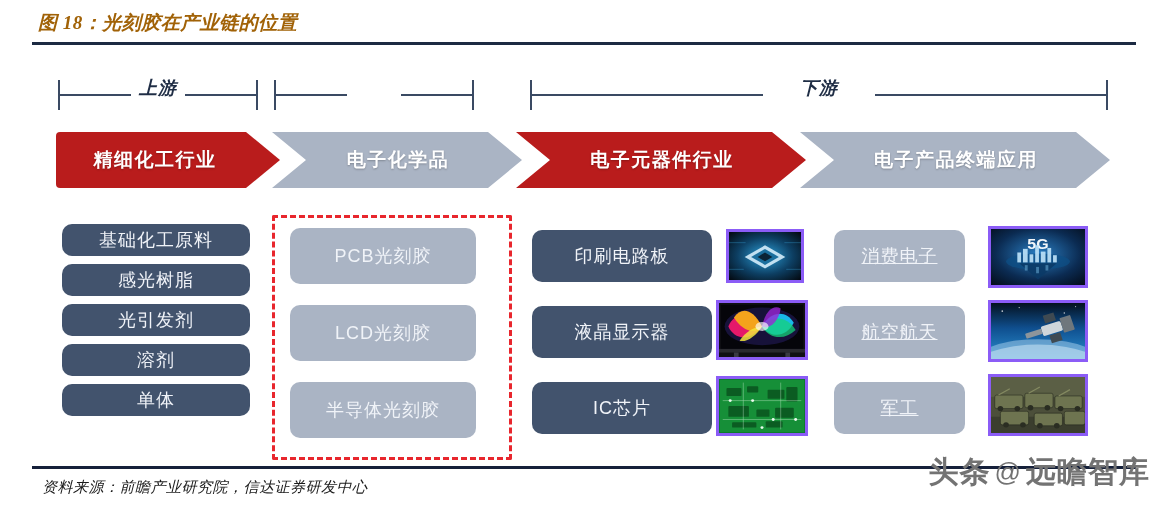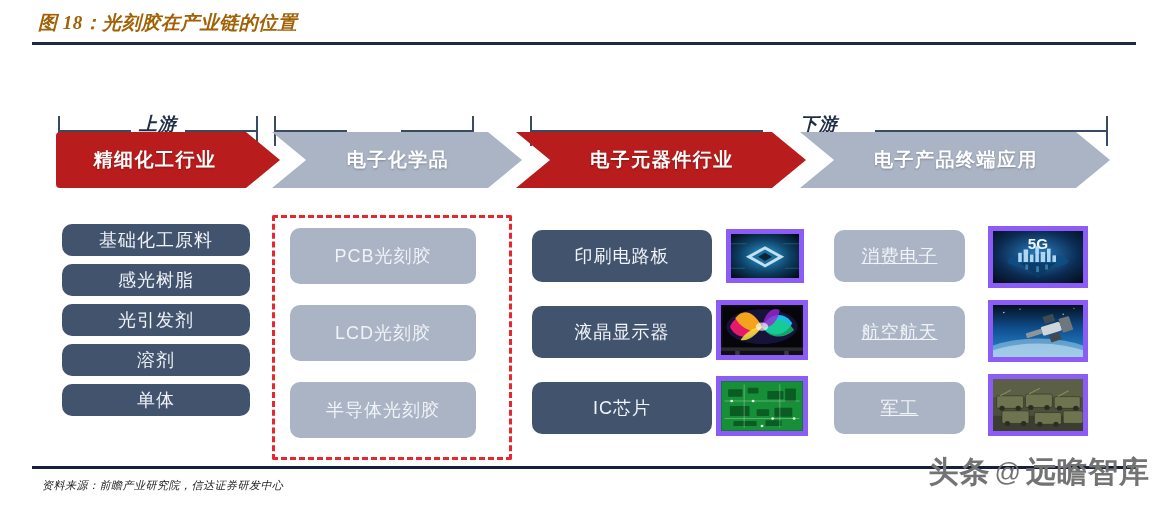--- a/index.html
+++ b/index.html
@@ -46,21 +46,20 @@
     height: 412px;
   }
 
   
   #bracket-row {
     position: absolute;
     left: 0;
     top: 24px;
     width: 1166px;
     height: 46px;
-    margin-top: 36px;
   }
   .bracket {
     position: absolute;
     top: 0;
     height: 46px;
   }
   .bracket .tick {
     position: absolute;
     top: 8px;
     width: 2px;
@@ -190,21 +189,21 @@
   #col-app .pill { left: 834px; width: 131px; height: 52px; text-decoration: underline; }
   #col-app .pill:nth-child(1) { top: 182px; }
   #col-app .pill:nth-child(2) { top: 258px; }
   #col-app .pill:nth-child(3) { top: 334px; }
 
   
   .thumb {
     position: absolute;
     overflow: hidden;
     background: #22c55e;
-    border: 5px solid #8b5cf6;
+    border: 3px solid #8b5cf6;
     box-sizing: border-box;
   }
   #thumb-pcb  { left: 726px; top: 181px; width: 78px; height: 54px; }
   #thumb-lcd  { left: 716px; top: 252px; width: 92px; height: 60px; }
   #thumb-ic   { left: 716px; top: 328px; width: 92px; height: 60px; }
   #thumb-5g   { left: 988px; top: 178px; width: 100px; height: 62px; }
   #thumb-aero { left: 988px; top: 252px; width: 100px; height: 62px; }
   #thumb-mil  { left: 988px; top: 326px; width: 100px; height: 62px; }
   .thumb svg { display: block; width: 100%; height: 100%; }
 
@@ -216,21 +215,21 @@
     width: 1104px;
     height: 3px;
     background: #15203a;
   }
   #source-note {
     position: absolute;
     left: 42px;
     top: 478px;
     font-family: Liberation Mono, monospace;
     font-style: italic;
-    font-size: 11px;
+    font-size: 15px;
     color: #1a1a1a;
     letter-spacing: 0.5px;
     white-space: nowrap;
   }
   #watermark {
     position: absolute;
     right: 16px;
     top: 452px;
     display: flex;
     align-items: center;

